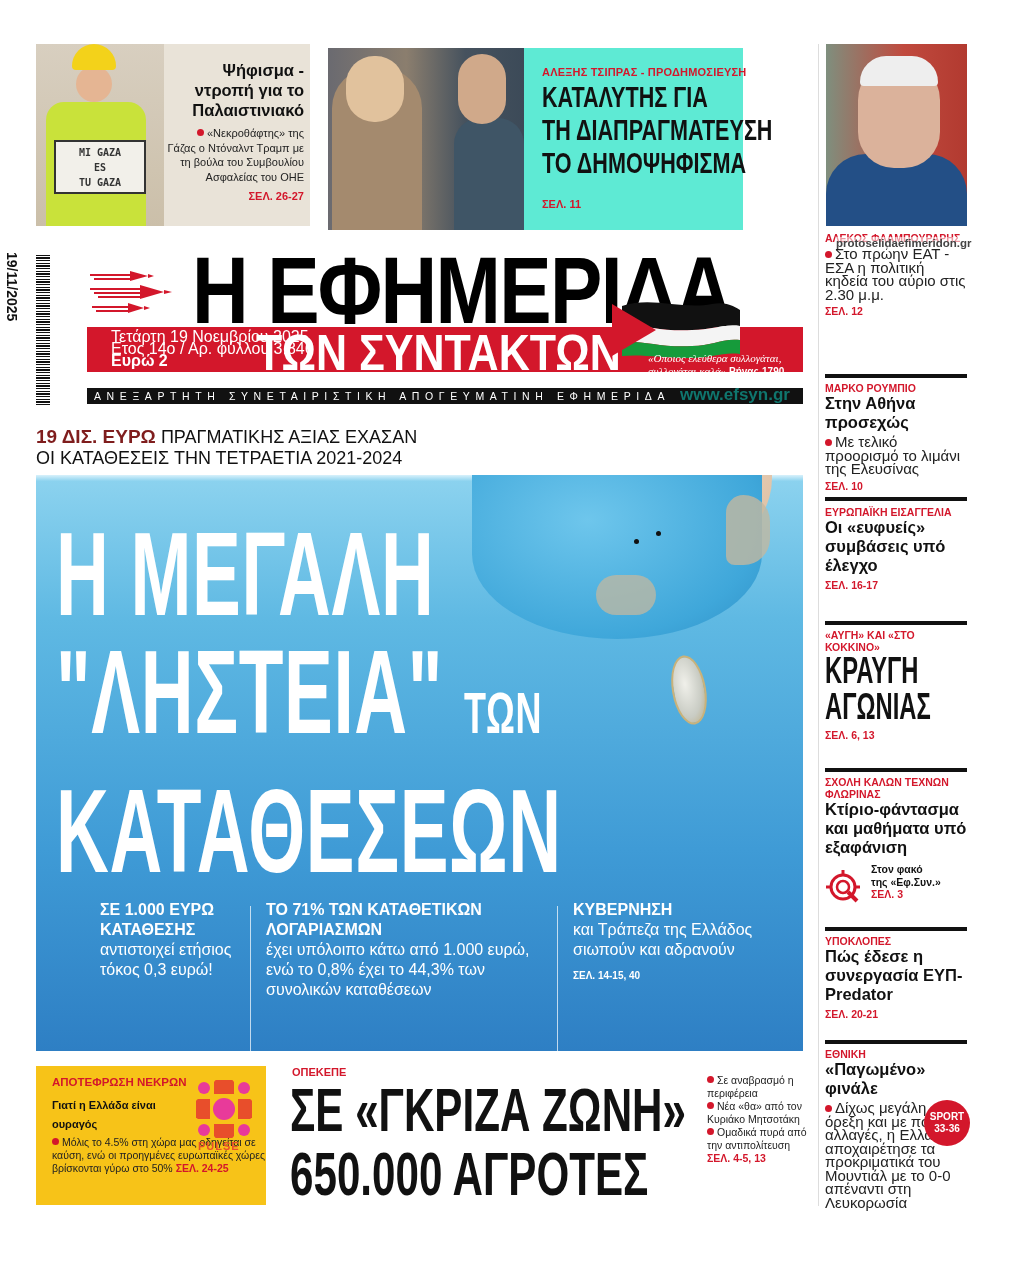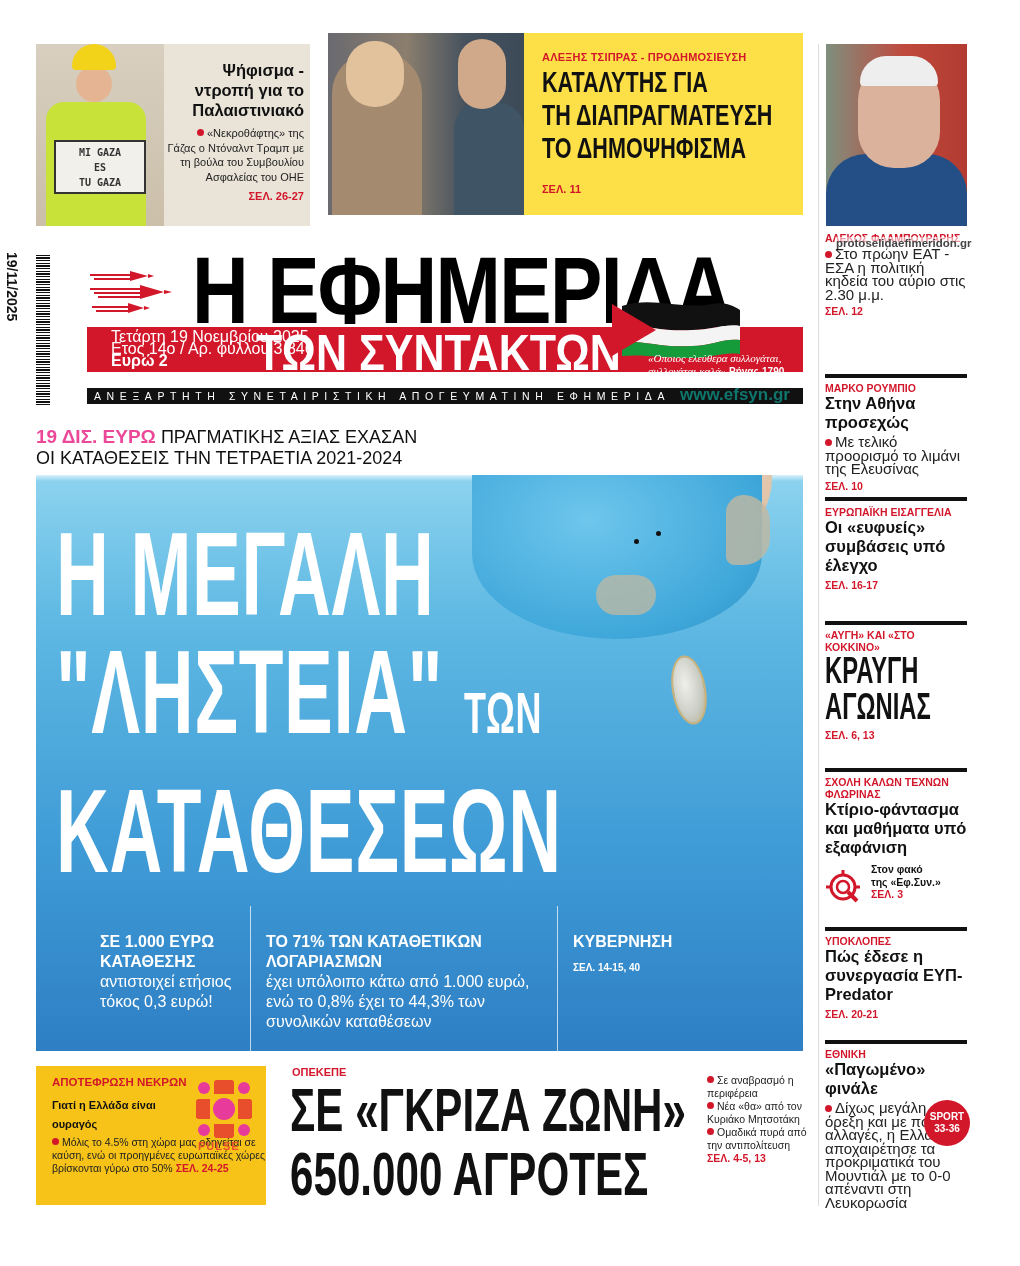--- a/index.html
+++ b/index.html
@@ -19,21 +19,21 @@
   .t1-face { left: 40px; top: 22px; width: 36px; height: 36px; background: #e5b593; border-radius: 50%; }
   .t1-vest { left: 10px; top: 58px; width: 100px; height: 124px; background: #c9e23a; border-radius: 18px 18px 0 0; }
   .t1-sign { left: 18px; top: 96px; width: 92px; height: 54px; background: #f2f0ea; border: 2px solid #333; font-family: "DejaVu Sans Mono", monospace; font-size: 10px; font-weight: 700; text-align: center; line-height: 15px; padding-top: 3px; color: #333; }
   .t1-text { left: 130px; top: 16px; width: 138px; text-align: right; }
   .t1-title { font-size: 16.5px; font-weight: 700; line-height: 20px; }
   .t1-body { font-size: 11px; line-height: 14.5px; margin-top: 6px; color: #222; }
   .t1-page { font-size: 11px; font-weight: 700; margin-top: 6px; }
   .dot { display: inline-block; width: 7px; height: 7px; background: #d3172b; border-radius: 50%; margin-right: 3px; vertical-align: 1px; }
 
   
-  .teaser2 { left: 328px; top: 33px; width: 475px; height: 182px; background: #fde047; }
+  .teaser2 { left: 328px; top: 48px; width: 415px; height: 182px; background: #5eead4; }
   .t2-photo { left: 0; top: 0; width: 196px; height: 182px; background: linear-gradient(90deg, #6a6a70 0%, #8b7e6e 40%, #46525e 70%, #3c4a58 100%); overflow: hidden; }
   .t2-p1 { left: 4px; top: 20px; width: 90px; height: 162px; background: #a48a6e; border-radius: 40px 40px 0 0; }
   .t2-p1h { left: 18px; top: 8px; width: 58px; height: 66px; background: #e1c29d; border-radius: 28px; }
   .t2-p2 { left: 126px; top: 70px; width: 70px; height: 112px; background: #3f5566; border-radius: 26px 26px 0 0; }
   .t2-p2h { left: 130px; top: 6px; width: 48px; height: 70px; background: #d0a98a; border-radius: 24px; }
   .t2-text { left: 214px; top: 18px; }
   .t2-kicker { font-size: 11px; font-weight: 700; letter-spacing: 0.2px; }
   .t2-title { font-size: 30px; line-height: 33px; font-weight: 700; transform: scaleX(0.72); transform-origin: left top; white-space: nowrap; margin-top: 2px; }
   .t2-page { font-size: 11px; font-weight: 700; position: absolute; top: 132px; left: 0; }
 
@@ -53,34 +53,34 @@
   .rb-quote { left: 648px; top: 352px; color: #fff; font-family: "Liberation Serif", serif; font-style: italic; font-size: 11px; line-height: 13px; }
   .rb-quote b { font-family: "Liberation Sans", sans-serif; font-style: normal; font-weight: 700; font-size: 10px; }
   .flag { left: 612px; top: 296px; width: 130px; height: 62px; }
   .black-band { left: 87px; top: 388px; width: 716px; height: 16px; background: #111; }
   .bb-text { left: 94px; top: 390px; color: #fff; font-size: 10.5px; letter-spacing: 5.6px; white-space: nowrap; }
   .bb-url { left: 680px; top: 385px; color: #0f766e; font-size: 17px; font-weight: 700; }
   .barcode { left: 36px; top: 255px; width: 14px; height: 150px; background: repeating-linear-gradient(180deg, #111 0 1px, #fff 1px 2px, #111 2px 4px, #fff 4px 5px, #111 5px 6px, #fff 6px 8px); }
 
   
   .lead-kicker { left: 36px; top: 426px; font-size: 18px; line-height: 21px; color: #111; }
-  .lead-kicker .hl { color: #ec4899; font-weight: 700; font-size: 19px; }
+  .lead-kicker .hl { color: #7f1d1d; font-weight: 700; font-size: 19px; }
   .lead-hero { left: 36px; top: 475px; width: 767px; height: 576px; background: linear-gradient(180deg, #8dd3ef 0%, #5fb9e3 25%, #3f9bd6 65%, #2e7fc4 100%); overflow: hidden; }
   .hero-line { left: 0; top: 0; width: 767px; height: 6px; background: linear-gradient(180deg, #d8f1fb, #8dd3ef); }
   .pig { left: 436px; top: -110px; width: 300px; height: 210px; background: radial-gradient(ellipse at 40% 40%, #f5e2cf 0%, #e7cdb4 60%, #d4b597 100%); border-radius: 50% 50% 46% 46%; }
   .pig-under { left: 436px; top: -6px; width: 290px; height: 170px; background: radial-gradient(ellipse at 40% 30%, #6ec6ec 0%, #3fa7da 70%, #2e8fc6 100%); border-radius: 0 0 50% 50%; }
   .pig-ear1 { left: 690px; top: 20px; width: 44px; height: 70px; background: #c2b8a0; border-radius: 20px 30px 30px 10px; opacity: 0.8; }
   .pig-ear2 { left: 560px; top: 100px; width: 60px; height: 40px; background: #c2b8a0; border-radius: 30px; opacity: 0.75; }
   .eye { width: 5px; height: 5px; background: #111; border-radius: 50%; }
   .coin { left: 636px; top: 180px; width: 34px; height: 70px; border-radius: 50%; background: radial-gradient(ellipse at 40% 40%, #f0f0ea 0%, #c9ccc4 60%, #b8a470 100%); border: 2px solid #c9b27a; transform: rotate(-10deg); }
   .hero-title { left: 20px; top: 40px; color: #fff; font-weight: 700; font-size: 118px; line-height: 118px; transform: scaleX(0.62); transform-origin: left top; white-space: nowrap; letter-spacing: 1px; }
   .hero-title .small { font-size: 58px; }
 
   .facts { left: 36px; top: 900px; width: 767px; height: 120px; }
-  .fact { position: absolute; top: 0; color: #fff; font-size: 16px; line-height: 20px; margin-top: 32px; }
+  .fact { position: absolute; top: 0; color: #fff; font-size: 16px; line-height: 20px; }
   .fact b { font-weight: 700; display: block; }
   .fact .page { font-size: 10px; font-weight: 700; margin-top: 6px; display: block; }
   .fact-div { position: absolute; top: 6px; width: 1px; height: 150px; background: rgba(255,255,255,0.7); }
 
   
   .pulse-box { left: 36px; top: 1066px; width: 230px; height: 139px; background: #f7c318; }
   .pulse-kicker { left: 16px; top: 10px; font-size: 11.5px; font-weight: 700; }
   .pulse-title { left: 16px; top: 30px; font-size: 11px; font-weight: 700; line-height: 19px; }
   .pulse-body { left: 16px; top: 70px; font-size: 10.5px; line-height: 13px; color: #222; width: 214px; }
   .pulse-logo { left: 160px; top: 14px; width: 56px; height: 58px; }
@@ -221,20 +221,21 @@
     <span>αντιστοιχεί ετήσιος τόκος 0,3 ευρώ!</span>
   </div>
   <div class="fact-div" style="left:214px;"></div>
   <div class="fact" style="left:230px;width:290px;">
     <b>ΤΟ 71% ΤΩΝ ΚΑΤΑΘΕΤΙΚΩΝ ΛΟΓΑΡΙΑΣΜΩΝ</b>
     <span>έχει υπόλοιπο κάτω από 1.000 ευρώ, ενώ το 0,8% έχει το 44,3% των συνολικών καταθέσεων</span>
   </div>
   <div class="fact-div" style="left:521px;"></div>
   <div class="fact" style="left:537px;width:220px;">
     <b>ΚΥΒΕΡΝΗΣΗ</b>
+    <span>και Τράπεζα της Ελλάδος σιωπούν και αδρανούν</span>
     <span class="page">ΣΕΛ. 14-15, 40</span>
   </div>
 </div>
 
 <div class="abs pulse-box">
   <div class="abs pulse-kicker red">ΑΠΟΤΕΦΡΩΣΗ ΝΕΚΡΩΝ</div>
   <div class="abs pulse-title" style="width:140px;">Γιατί η Ελλάδα είναι ουραγός</div>
   <div class="abs pulse-body"><span class="dot"></span><span>Μόλις το 4.5% στη χώρα μας οδηγείται σε καύση, ενώ οι προηγμένες ευρωπαϊκές χώρες βρίσκονται γύρω στο 50%</span> <b class="red">ΣΕΛ. 24-25</b></div>
   <svg class="abs pulse-logo" viewBox="0 0 56 58">
     <circle cx="28" cy="29" r="11" fill="#e83a9a"></circle>

